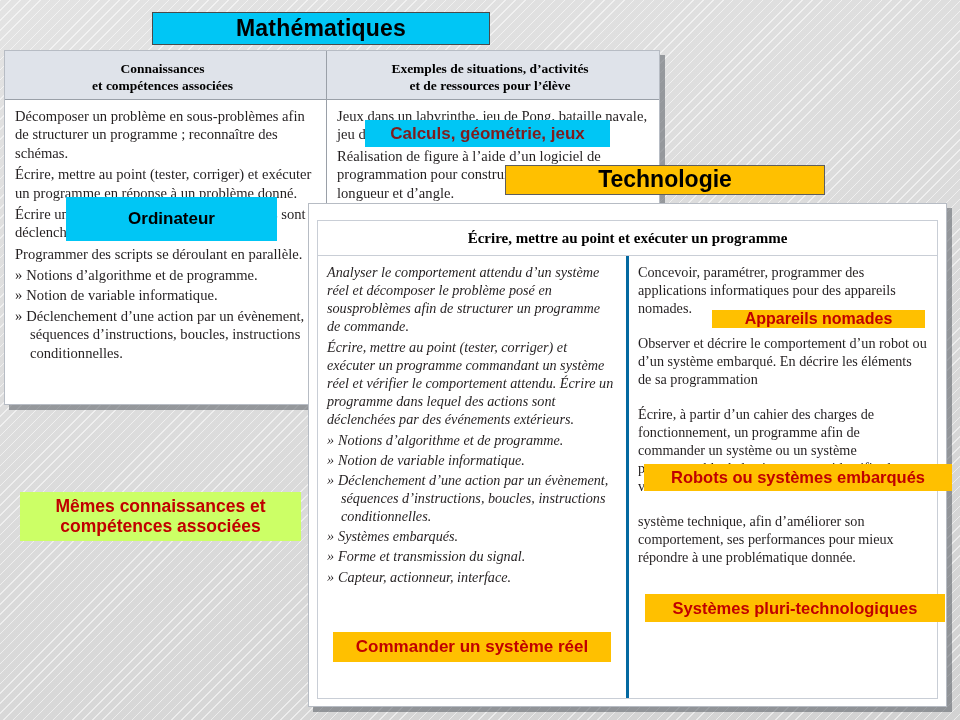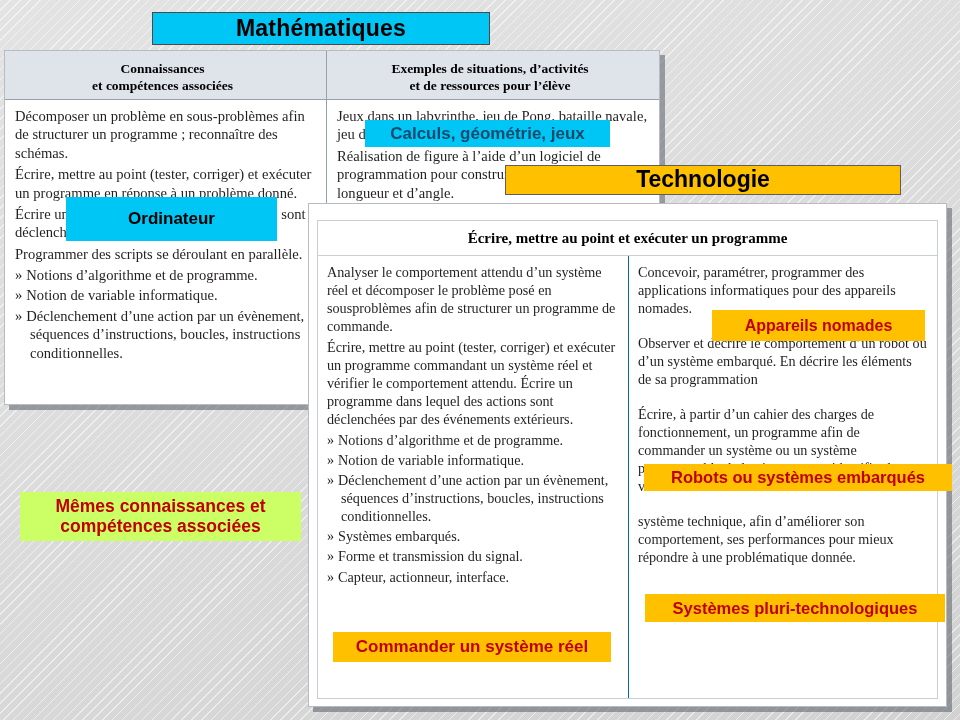--- a/index.html
+++ b/index.html
@@ -55,21 +55,21 @@
     color: #000000;
     font-size: 23px;
     letter-spacing: 0.2px;
     z-index: 45;
   }
 
   
   #techno-title {
     left: 505px;
     top: 165px;
-    width: 396px;
+    width: 320px;
     height: 30px;
     background: #ffc000;
     border: 1px solid #5e5e5e;
     color: #000000;
     font-size: 23px;
     z-index: 45;
   }
 
   
   #maths-panel {
@@ -135,21 +135,21 @@
     background: #00c6f5;
     color: #000000;
     font-size: 17px;
   }
   #callout-calculs {
     left: 365px;
     top: 120px;
     width: 245px;
     height: 27px;
     background: #00c6f5;
-    color: #0c4a6e;
+    color: #7f1d1d;
     font-size: 17px;
   }
 
   
   #callout-memes {
     left: 20px;
     top: 492px;
     width: 281px;
     height: 49px;
     background: #ccff66;
@@ -191,37 +191,37 @@
     border-top: none;
     height: calc(100% - 60px);
   }
   #techno-panel .tech-body .td {
     box-sizing: border-box;
     padding: 7px 9px 0 9px;
     font-size: 14.2px;
     line-height: 1.27;
     color: #231f20;
   }
-  #techno-panel .tech-body .td.c1 { width: 311px; border-right: 1px solid #0369a1; }
+  #techno-panel .tech-body .td.c1 { width: 311px; border-right: 3px solid #0369a1; font-style: italic; }
   #techno-panel .tech-body .td.c2 { flex: 1; }
   #techno-panel p { margin: 0 0 3px 0; }
   #techno-panel .bullet {
     margin: 0 0 2px 0;
     padding-left: 14px;
     text-indent: -14px;
   }
   #techno-panel .bullet .guil { padding-right: 4px; }
   #techno-panel .spacer { height: 14px; }
 
   
   #callout-appareils {
     left: 712px;
     top: 310px;
     width: 213px;
-    height: 31px;
+    height: 18px;
     background: #ffc000;
     color: #c00000;
     font-size: 16px;
   }
   #callout-robots {
     left: 644px;
     top: 464px;
     width: 308px;
     height: 27px;
     background: #ffc000;

